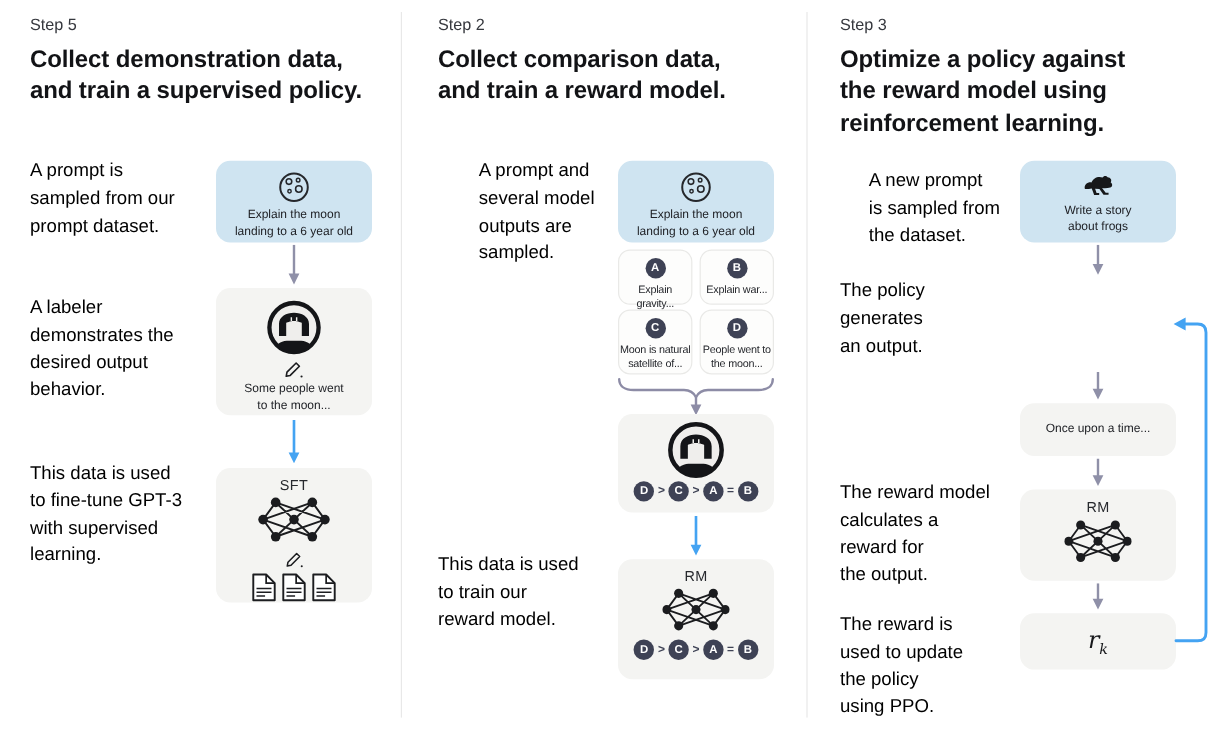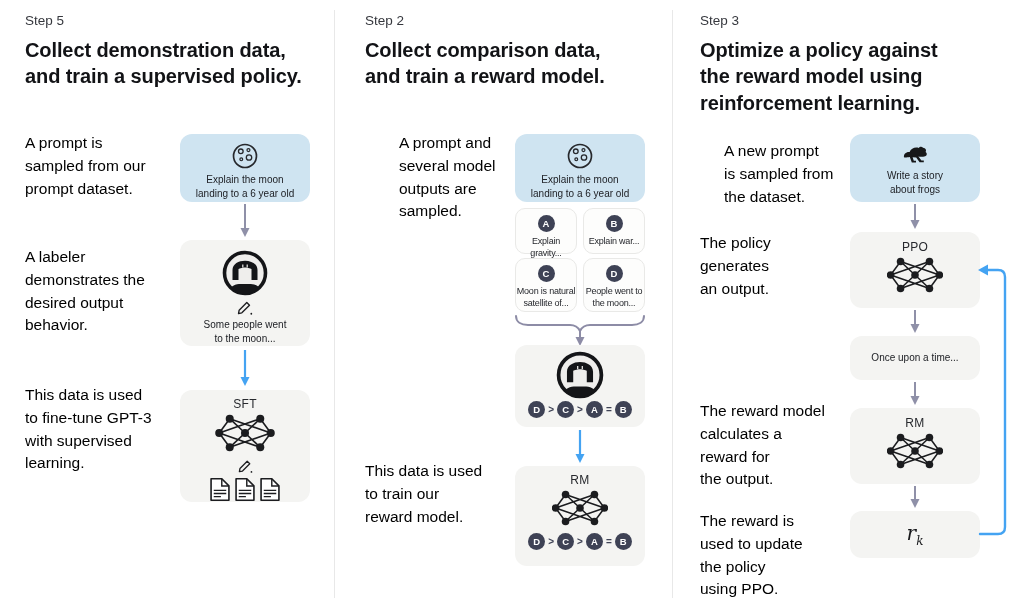--- a/index.html
+++ b/index.html
@@ -309,80 +309,60 @@
 about frogs</div>
     </div>
 
     <span class="arrow" style="left:235px;top:204px;">
       <svg width="14" height="26" viewBox="0 0 14 26">
         <line x1="7" y1="0" x2="7" y2="17" stroke="#8f90a8" stroke-width="2"></line>
         <path d="M2.5,16 L11.5,16 L7,25 Z" fill="#8f90a8"></path>
       </svg>
     </span>
 
-    <div class="bigbox" style="left:177px;top:232px;height:76px;padding-top:8px;">
-      <div class="modellabel">PPO</div>
+
+    <span class="arrow" style="left:235px;top:310px;">
+      <svg width="14" height="24" viewBox="0 0 14 24">
+        <line x1="7" y1="0" x2="7" y2="15" stroke="#8f90a8" stroke-width="2"></line>
+        <path d="M2.5,14 L11.5,14 L7,23 Z" fill="#8f90a8"></path>
+      </svg>
+    </span>
+
+    <div class="bigbox" style="left:177px;top:336px;height:44px;justify-content:center;">
+      <div class="boxtext">Once upon a time...</div>
+    </div>
+
+    <span class="arrow" style="left:235px;top:382px;">
+      <svg width="14" height="24" viewBox="0 0 14 24">
+        <line x1="7" y1="0" x2="7" y2="15" stroke="#8f90a8" stroke-width="2"></line>
+        <path d="M2.5,14 L11.5,14 L7,23 Z" fill="#8f90a8"></path>
+      </svg>
+    </span>
+
+    <div class="bigbox" style="left:177px;top:408px;height:76px;padding-top:8px;">
+      <div class="modellabel">RM</div>
       <span style="margin-top:1px;">
         <svg width="56" height="40" viewBox="-31 -22 62 44">
           <g stroke="#1b1c1f" stroke-width="1.7">
             <path d="M-16,-15 L-27,0 M-16,-15 L0,0 M-16,-15 L27,0 M16,-15 L-27,0 M16,-15 L0,0 M16,-15 L27,0"></path>
             <path d="M-16,15 L-27,0 M-16,15 L0,0 M-16,15 L27,0 M16,15 L-27,0 M16,15 L0,0 M16,15 L27,0"></path>
           </g>
           <g fill="#1b1c1f">
             <circle cx="-16" cy="-15" r="4.2"></circle>
               <circle cx="16" cy="-15" r="4.2"></circle>
             <circle cx="-27" cy="0" r="4.2"></circle>
               <circle cx="0" cy="0" r="4.2"></circle>
               <circle cx="27" cy="0" r="4.2"></circle>
             <circle cx="-16" cy="15" r="4.2"></circle>
               <circle cx="16" cy="15" r="4.2"></circle>
           </g>
         </svg>
       </span>
     </div>
 
-    <span class="arrow" style="left:235px;top:310px;">
-      <svg width="14" height="24" viewBox="0 0 14 24">
-        <line x1="7" y1="0" x2="7" y2="15" stroke="#8f90a8" stroke-width="2"></line>
-        <path d="M2.5,14 L11.5,14 L7,23 Z" fill="#8f90a8"></path>
-      </svg>
-    </span>
-
-    <div class="bigbox" style="left:177px;top:336px;height:44px;justify-content:center;">
-      <div class="boxtext">Once upon a time...</div>
-    </div>
-
-    <span class="arrow" style="left:235px;top:382px;">
-      <svg width="14" height="24" viewBox="0 0 14 24">
-        <line x1="7" y1="0" x2="7" y2="15" stroke="#8f90a8" stroke-width="2"></line>
-        <path d="M2.5,14 L11.5,14 L7,23 Z" fill="#8f90a8"></path>
-      </svg>
-    </span>
-
-    <div class="bigbox" style="left:177px;top:408px;height:76px;padding-top:8px;">
-      <div class="modellabel">RM</div>
-      <span style="margin-top:1px;">
-        <svg width="56" height="40" viewBox="-31 -22 62 44">
-          <g stroke="#1b1c1f" stroke-width="1.7">
-            <path d="M-16,-15 L-27,0 M-16,-15 L0,0 M-16,-15 L27,0 M16,-15 L-27,0 M16,-15 L0,0 M16,-15 L27,0"></path>
-            <path d="M-16,15 L-27,0 M-16,15 L0,0 M-16,15 L27,0 M16,15 L-27,0 M16,15 L0,0 M16,15 L27,0"></path>
-          </g>
-          <g fill="#1b1c1f">
-            <circle cx="-16" cy="-15" r="4.2"></circle>
-              <circle cx="16" cy="-15" r="4.2"></circle>
-            <circle cx="-27" cy="0" r="4.2"></circle>
-              <circle cx="0" cy="0" r="4.2"></circle>
-              <circle cx="27" cy="0" r="4.2"></circle>
-            <circle cx="-16" cy="15" r="4.2"></circle>
-              <circle cx="16" cy="15" r="4.2"></circle>
-          </g>
-        </svg>
-      </span>
-    </div>
-
     <span class="arrow" style="left:235px;top:486px;">
       <svg width="14" height="23" viewBox="0 0 14 23">
         <line x1="7" y1="0" x2="7" y2="14" stroke="#8f90a8" stroke-width="2"></line>
         <path d="M2.5,13 L11.5,13 L7,22 Z" fill="#8f90a8"></path>
       </svg>
     </span>
 
     <div class="bigbox" style="left:177px;top:511px;height:47px;justify-content:center;">
       <div class="rk"><span>r</span><sub>k</sub></div>
     </div>

